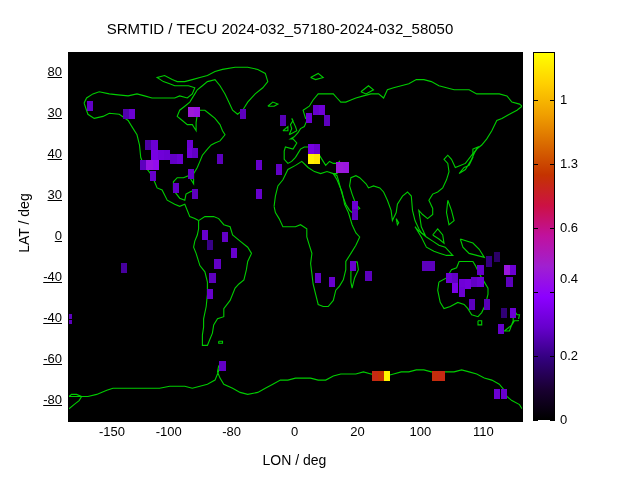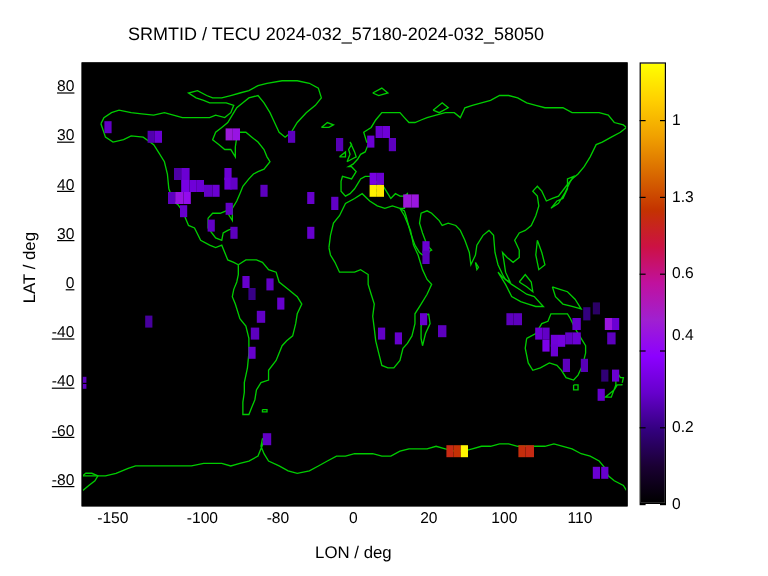--- a/index.html
+++ b/index.html
@@ -278,21 +278,21 @@
       <div class="tick ytick" style="top: 265.8px;"></div>
       <div class="tick ytick-right" style="top: 265.8px;"></div>
       <div class="tick ytick" style="top: 306.7px;"></div>
       <div class="tick ytick-right" style="top: 306.7px;"></div>
       <div class="tick ytick" style="top: 347.6px;"></div>
       <div class="tick ytick-right" style="top: 347.6px;"></div>
     </div>
 </div>
 
 <div id="axis-label-layer">
-    <div class="xticklabel" style="left: 64px;">-150</div>
+    <div class="xticklabel" style="left: 82px;">-150</div>
     <div class="xticklabel" style="left: 138.7px;">-100</div>
     <div class="xticklabel" style="left: 201.6px;">-80</div>
     <div class="xticklabel" style="left: 264.5px;">0</div>
     <div class="xticklabel" style="left: 327.4px;">20</div>
     <div class="xticklabel" style="left: 390.3px;">100</div>
     <div class="xticklabel" style="left: 453.3px;">110</div>
     <div class="yticklabel" style="top: 64.4px;">80</div>
     <div class="yticklabel" style="top: 105.3px;">30</div>
     <div class="yticklabel" style="top: 146.2px;">40</div>
     <div class="yticklabel" style="top: 187.1px;">30</div>

